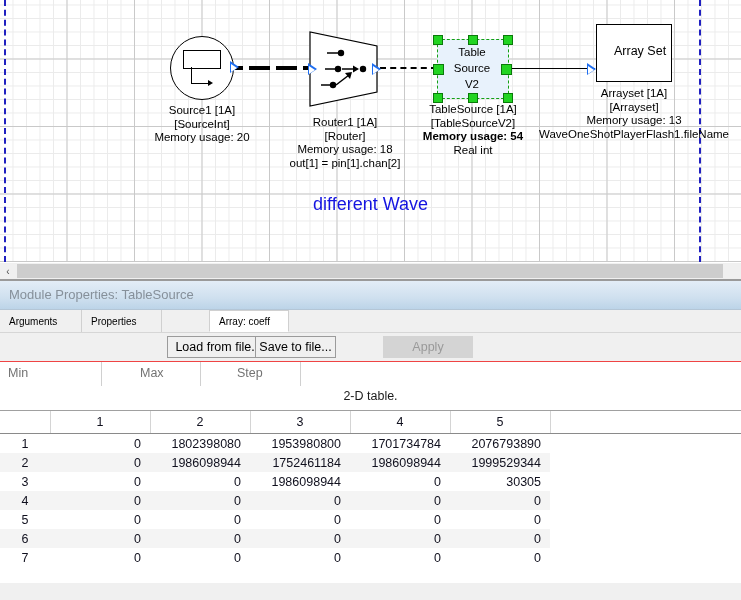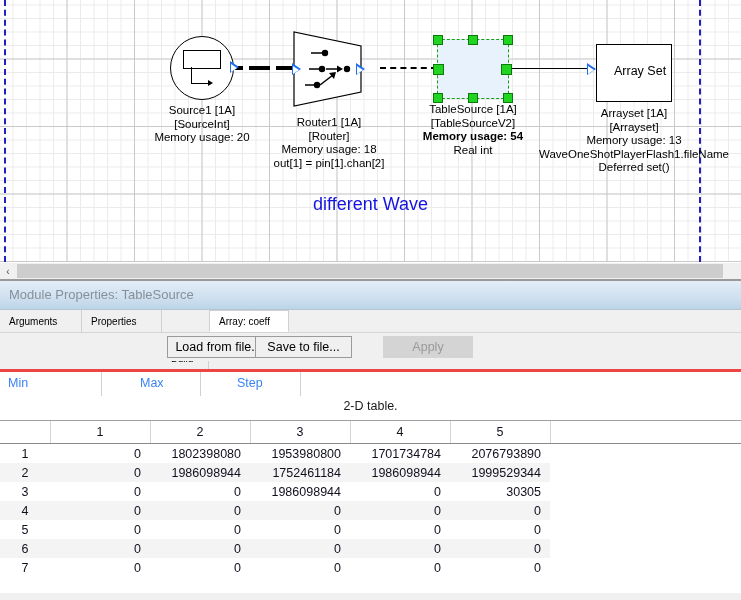--- a/index.html
+++ b/index.html
@@ -133,21 +133,21 @@
   #wire-table-array .head::after {
     content: '';
     position: absolute; left: -8px; top: -3px;
     width: 0; height: 0;
     border-left: 6px solid #ffffff;
     border-top: 4px solid transparent;
     border-bottom: 4px solid transparent;
   }
 
   
-  #node-router { left: 289px; top: 30px; width: 80px; height: 78px; }
+  #node-router { left: 305px; top: 30px; width: 80px; height: 78px; }
   #node-router svg { position: absolute; left: 0; top: 0; }
 
   
   #node-tablesource { left: 437px; top: 39px; width: 72px; height: 60px; }
   #node-tablesource .box {
     position: absolute; left: 0; top: 0;
     width: 70px; height: 58px;
     background: #e8f2fc;
     border: 1px dashed #13a013;
   }
@@ -158,21 +158,21 @@
     font-size: 11.5px; line-height: 16px; color: #000;
   }
   .handle {
     position: absolute;
     width: 8px; height: 8px;
     background: #22d422;
     border: 1px solid #0a7a0a;
   }
 
   
-  #node-arrayset { left: 596px; top: 44px; width: 76px; height: 48px; }
+  #node-arrayset { left: 596px; top: 24px; width: 76px; height: 48px; }
   #node-arrayset .box {
     position: absolute; left: 0; top: 0;
     width: 74px; height: 56px;
     background: #fff; border: 1.5px solid #000;
   }
   #node-arrayset .txt {
     position: absolute; left: 18px; top: 20px;
     font-size: 12.5px; color: #000; white-space: nowrap;
   }
 
@@ -265,32 +265,31 @@
     border: 1px solid #9b9b9b;
     color: #000;
     box-sizing: border-box;
   }
   .tbtn.disabled {
     background: #d4d4d4;
     border: 1px solid #d4d4d4;
     color: #9a9a9a;
   }
   #btn-load { left: 135px; width: 103px; margin-left: 32px; }
-  #btn-save { left: 255px; width: 97px; }
+  #btn-save { left: 255px; width: 81px; }
   #btn-apply { left: 383px; width: 90px; }
 
   
   #minmax-row {
     position: relative;
     height: 24px;
     background: #ffffff;
-    border-top: 3px solid #ef4444;
+    border-top: 1px solid #ef4444;
     font-size: 12.5px;
-    color: #3b82f6;
-    margin-top: 8px;
+    color: #737373;
   }
   #minmax-row .cell {
     position: absolute; top: 4px;
     white-space: nowrap;
   }
   #minmax-row .vline {
     position: absolute; top: 0; bottom: 0;
     width: 1px; background: #d0d0d0;
   }
   #cell-min  { left: 8px; }
@@ -399,20 +398,25 @@
       <div class="node-label" style="top:86px;">
         <div>Router1 [1A]</div>
         <div>[Router]</div>
         <div>Memory usage: 18</div>
         <div>out[1] = pin[1].chan[2]</div>
       </div>
     </div>
 
     <div class="node" id="node-tablesource">
       <div class="box"></div>
+      <div class="txt">
+        <div>Table</div>
+        <div>Source</div>
+        <div>V2</div>
+      </div>
       <div class="handle" style="left:-4px;  top:-4px;"></div>
       <div class="handle" style="left:31px;  top:-4px;"></div>
       <div class="handle" style="left:66px;  top:-4px;"></div>
       <div class="handle" style="left:-4px;  top:54px;"></div>
       <div class="handle" style="left:31px;  top:54px;"></div>
       <div class="handle" style="left:66px;  top:54px;"></div>
       <div class="handle" style="left:-4px;  top:25px; width:9px; height:9px;"></div>
       <div class="handle" style="left:64px;  top:25px; width:9px; height:9px;"></div>
       <div class="node-label bold-block" style="top:64px;">
         <div>TableSource [1A]</div>
@@ -423,21 +427,20 @@
     </div>
 
     <div class="node" id="node-arrayset">
       <div class="box"></div>
       <div class="txt">Array Set</div>
       <div class="node-label" style="top:63px;">
         <div>Arrayset [1A]</div>
         <div>[Arrayset]</div>
         <div>Memory usage: 13</div>
         <div>WaveOneShotPlayerFlash1.fileName</div>
-        <div>Deferred set()</div>
       </div>
     </div>
 
     <div id="canvas-annotation">
       <div>different Wave</div>
     </div>
   </div>
 
   <div id="canvas-hscroll">
     <div class="arrow-left">‹</div>

